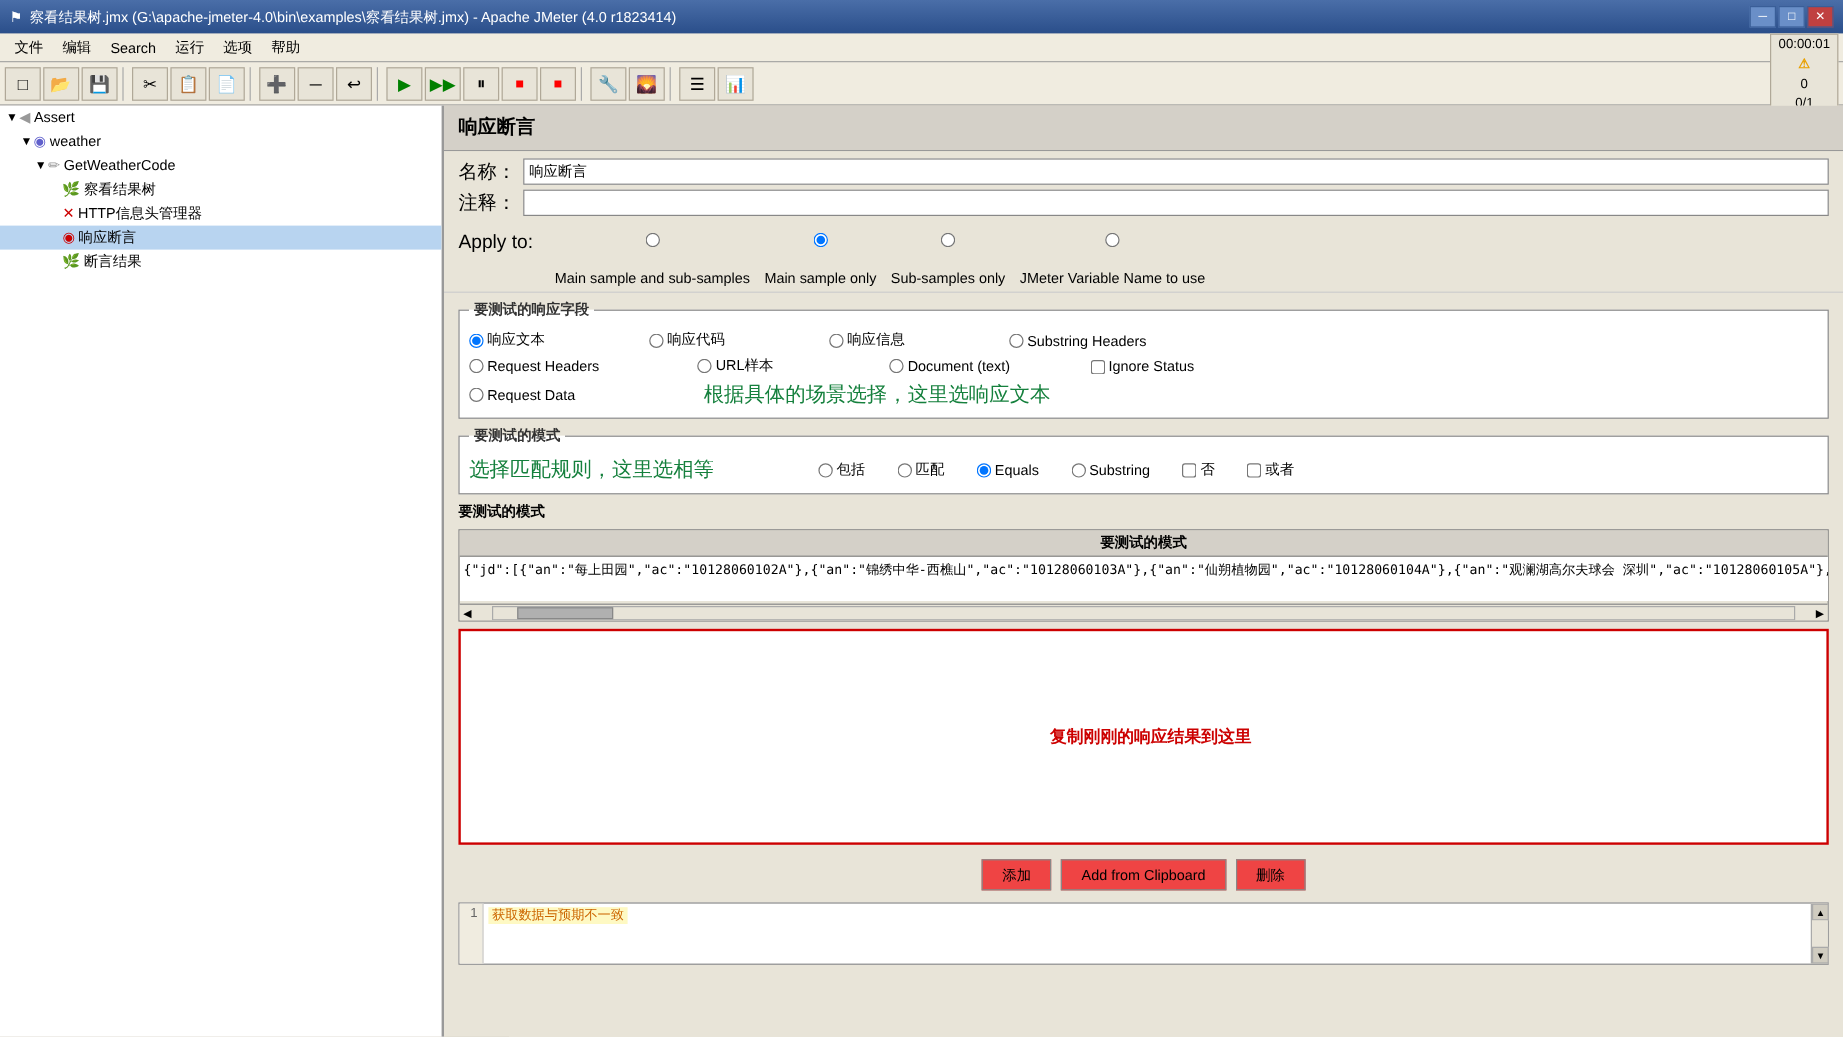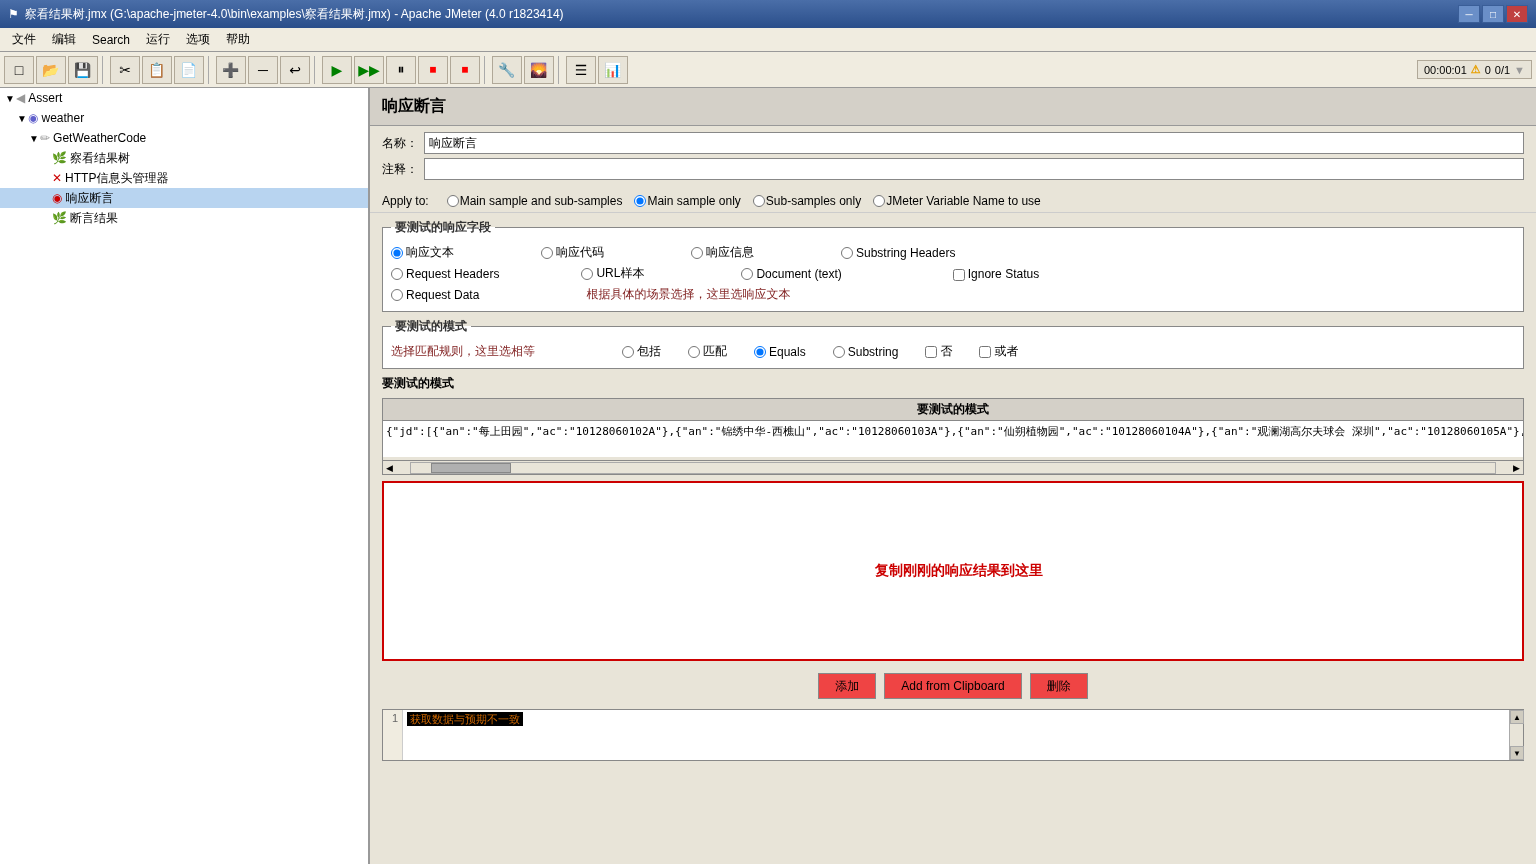--- a/index.html
+++ b/index.html
@@ -38,21 +38,21 @@
       border-bottom: 1px solid #999; padding: 0 4px; gap: 2px;
     }
     .tb-btn {
       width: 30px; height: 28px; background: #e8e4d8; border: 1px solid #b0a898;
       cursor: pointer; display: flex; align-items: center; justify-content: center;
       font-size: 14px;
     }
     .tb-separator { width: 4px; height: 28px; border-left: 1px solid #aaa; margin: 0 2px; }
     .tb-timer {
       margin-left: auto; background: #e8e4d8; border: 1px solid #b0a898;
-      padding: 2px 6px; font-size: 11px; display: flex; align-items: center; gap: 4px;
+      padding: 2px 6px; font-size: 11px; display: flex; align-items: center; gap: 4px; flex-direction: column;
     }
     .tb-warning { color: #e8a000; font-weight: bold; }
 
     
     #main {
       display: flex;
       height: calc(100vh - 88px);
     }
 
     
@@ -81,46 +81,46 @@
     }
 
     
     .panel-header {
       background: #d4d0c8; padding: 8px 12px; font-size: 16px; font-weight: bold;
       border-bottom: 1px solid #999;
     }
 
     .form-section { padding: 6px 12px; background: #e8e4d8; }
     .form-row { display: flex; align-items: center; margin-bottom: 4px; }
-    .form-label { font-size: 12px; margin-right: 6px; white-space: nowrap; }
+    .form-label { font-size: 16px; margin-right: 6px; white-space: nowrap; }
     .form-input {
       flex: 1; height: 22px; border: 1px solid #888; background: white;
       padding: 1px 4px; font-size: 12px;
     }
 
     
     .apply-section {
       padding: 4px 12px; display: flex; align-items: flex-start; gap: 12px;
       background: #e8e4d8; border-bottom: 1px solid #ccc;
     }
-    .apply-section label { display: flex; align-items: center; gap: 1px; font-size: 12px; cursor: pointer; }
+    .apply-section label { display: flex; align-items: center; gap: 19px; font-size: 12px; cursor: pointer; flex-direction: column; }
     .apply-section input[type="radio"] { width: 12px; height: 12px; }
     .box-fieldset {
       border: 1px solid #888; margin: 6px 12px; padding: 8px;
       background: white; position: relative;
     }
     .box-fieldset legend {
       font-size: 12px; font-weight: bold; padding: 0 4px; color: #333;
     }
 
     .radio-row { display: flex; align-items: center; gap: 27px; flex-wrap: wrap; }
     .radio-row label { display: flex; align-items: center; gap: 3px; font-size: 12px; cursor: pointer; }
     .radio-row input[type="radio"], .radio-row input[type="checkbox"] { width: 12px; height: 12px; }
 
-    .annotation-red { color: #7f1d1d; font-size: 12px; }
+    .annotation-red { color: #15803d; font-size: 17px; }
 
     
     .pattern-outer {
       margin: 6px 12px;
       border: 1px solid #888;
     }
     .pattern-outer-title {
       font-size: 12px; font-weight: bold; text-align: center;
       background: #d4d0c8; padding: 2px 4px; border-bottom: 1px solid #888;
     }
@@ -168,21 +168,21 @@
       display: flex; height: 50px; position: relative;
     }
     .failure-line-nums {
       background: #f0ece0; border-right: 1px solid #ccc;
       padding: 2px 4px; font-size: 11px; min-width: 20px; text-align: right; color: #666;
     }
     .failure-content {
       flex: 1; padding: 2px 4px; font-size: 11px; overflow: hidden;
     }
     .failure-text-yellow {
-      background: #000000; color: #cc6600; padding: 1px 3px; font-size: 11px;
+      background: #fef9c3; color: #cc6600; padding: 1px 3px; font-size: 11px;
     }
     .failure-annotation-red {
       color: #cc0000; font-size: 13px; font-weight: bold;
       text-align: center; margin-top: 4px;
     }
     .failure-scrollbar {
       position: absolute; right: 0; top: 0; width: 14px; height: 100%;
       background: #e8e4d8; border-left: 1px solid #aaa; display: flex; flex-direction: column;
     }
     .v-scroll-btn {
@@ -365,21 +365,21 @@
           <span>Request Headers</span>
         </label>
         <label style="margin-left:55px;">
           <input type="radio" name="respfield" style="">
           <span>URL样本</span>
         </label>
         <label style="margin-left:70px;">
           <input type="radio" name="respfield" style="">
           <span>Document (text)</span>
         </label>
-        <label style="margin-left:84px;align-items:flex-end;">
+        <label style="margin-left:40px;align-items:flex-end;">
           <input type="checkbox" style="">
           <span>Ignore Status</span>
         </label>
       </div>
       <div class="radio-row">
         <label>
           <input type="radio" name="respfield" style="">
           <span>Request Data</span>
         </label>
         <span class="annotation-red" style="margin-left:80px;">根据具体的场景选择，这里选响应文本</span>

